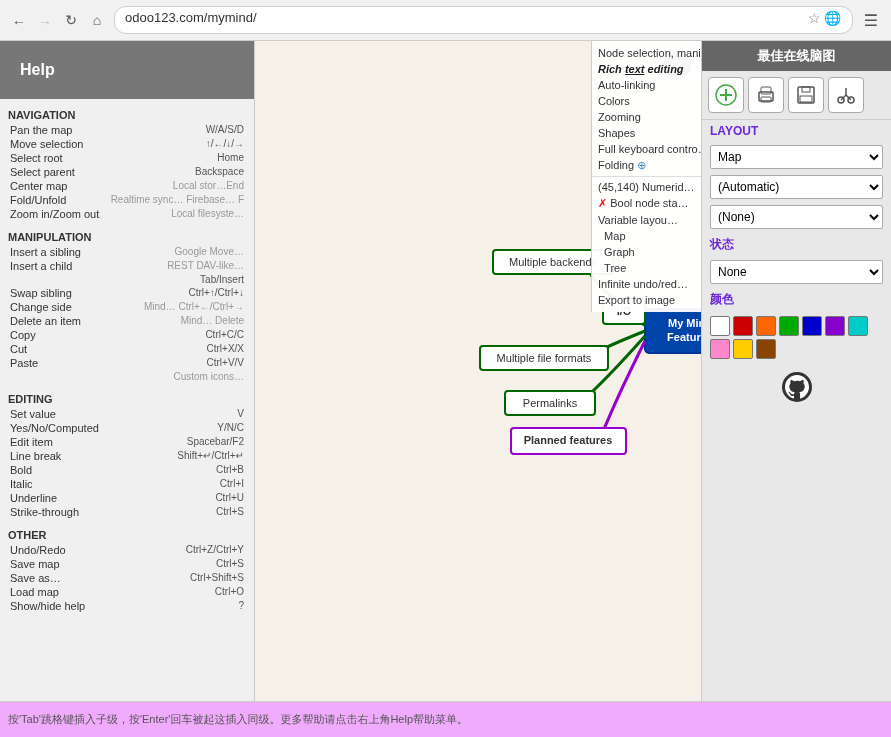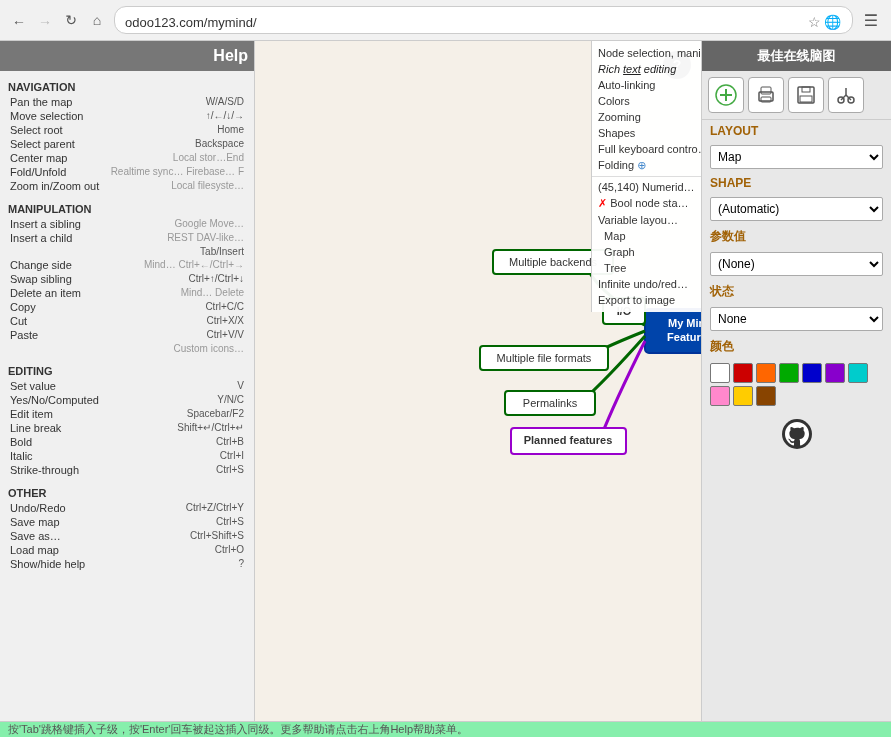--- a/index.html
+++ b/index.html
@@ -4,63 +4,63 @@
   <style>
     * { box-sizing: border-box; margin: 0; padding: 0; }
     body { width: 891px; height: 737px; font-family: Arial, sans-serif; font-size: 12px; overflow: hidden; display: flex; flex-direction: column; }
 
     
     .browser-chrome { background: #f1f1f1; border-bottom: 1px solid #ccc; }
     .browser-toolbar { display: flex; align-items: center; padding: 6px 8px; gap: 6px; background: #f1f1f1; }
     .nav-buttons { display: flex; gap: 4px; }
     .nav-btn { width: 22px; height: 22px; border: none; background: transparent; cursor: pointer; font-size: 14px; color: #555; display: flex; align-items: center; justify-content: center; border-radius: 50%; }
     .nav-btn.disabled { color: #bbb; cursor: default; }
-    .address-bar { flex: 1; display: flex; align-items: flex-end; background: white; border: 1px solid #ccc; border-radius: 12px; padding: 3px 10px; gap: 6px; height: 28px; }
+    .address-bar { flex: 1; display: flex; align-items: flex-start; background: white; border: 1px solid #ccc; border-radius: 12px; padding: 3px 10px; gap: 6px; height: 28px; }
     .address-text { flex: 1; font-size: 13px; color: #333; }
     .address-icons { display: flex; gap: 4px; }
     .addr-icon { font-size: 14px; color: #777; cursor: pointer; }
     .toolbar-icons { display: flex; gap: 4px; }
     .toolbar-icon { width: 24px; height: 24px; border: none; background: transparent; cursor: pointer; font-size: 16px; color: #555; display: flex; align-items: center; justify-content: center; }
 
     
     .main-content { display: flex; flex: 1; overflow: hidden; }
 
     
     .help-panel { width: 255px; background: #f0f0f0; overflow-y: auto; border-right: 1px solid #ccc; flex-shrink: 0; }
-    .help-title { background: #777; color: white; text-align: right; padding: 6px; font-size: 16px; font-weight: bold; }
+    .help-title { background: #777; color: white; text-align: left; padding: 20px; font-size: 16px; font-weight: bold; }
     .help-section { padding: 6px 10px 2px 8px; font-weight: bold; font-size: 11px; color: #333; margin-top: 4px; }
     .help-row { display: flex; justify-content: space-between; padding: 1px 10px; font-size: 11px; color: #333; }
     .help-row .action { color: #333; }
     .help-row .shortcut { color: #555; font-size: 10px; }
     .help-row .shortcut.gray { color: #999; }
 
     
     .mindmap-area { flex: 1; background: #f5f0e8; position: relative; overflow: hidden; }
     .help-circle { position: absolute; top: 10px; right: 10px; width: 28px; height: 28px; background: #555; border-radius: 50%; display: flex; align-items: center; justify-content: center; color: white; font-size: 14px; font-weight: bold; cursor: pointer; }
 
     
     .right-panel { width: 190px; background: #e8e8e8; border-left: 1px solid #ccc; flex-shrink: 0; overflow-y: auto; }
     .right-panel-title { background: #666; color: white; text-align: center; padding: 6px; font-size: 13px; font-weight: bold; }
     .toolbar-row { display: flex; align-items: center; padding: 6px; gap: 4px; border-bottom: 1px solid #ccc; }
     .tool-btn { width: 36px; height: 36px; background: white; border: 1px solid #aaa; border-radius: 4px; display: flex; align-items: center; justify-content: center; cursor: pointer; font-size: 18px; }
     .tool-btn.add { color: #4a4; }
-    .section-header { padding: 4px 8px; font-weight: bold; font-size: 12px; color: #a16207; }
+    .section-header { padding: 4px 8px; font-weight: bold; font-size: 12px; color: #6d28d9; }
     .select-row { padding: 3px 8px; }
     .select-row select { width: 100%; padding: 3px; border: 1px solid #aaa; background: white; font-size: 12px; border-radius: 2px; }
     .colors-row { display: flex; flex-wrap: wrap; gap: 3px; padding: 4px 8px; }
     .color-swatch { width: 20px; height: 20px; border: 1px solid #777; cursor: pointer; border-radius: 2px; }
     .github-icon { text-align: center; padding: 8px; }
 
     
-    .status-bar { background: #86efac; border-top: 1px solid #ccc; padding: 3px 8px; font-size: 11px; color: #555; height: 16px; display: flex; align-items: center; }
+    .status-bar { background: #f0abfc; border-top: 1px solid #ccc; padding: 3px 8px; font-size: 11px; color: #555; height: 36px; display: flex; align-items: center; }
 
     
     .mindmap-popup { position: absolute; right: 0; top: 0; width: 110px; background: rgba(255,255,255,0.95); border-left: 1px solid #ccc; font-size: 11px; padding: 4px 0; }
     .popup-item { padding: 2px 6px; color: #333; cursor: pointer; white-space: nowrap; }
-    .popup-item.bold { font-weight: normal; font-style: italic; color: #222; }
+    .popup-item.bold { font-weight: bold; font-style: italic; color: #222; }
     .popup-divider { height: 1px; background: #ddd; margin: 2px 0; }
   </style>
 </head>
 <body>
 
 <div class="browser-chrome">
   <div class="browser-toolbar">
     <div class="nav-buttons">
       <button class="nav-btn">←</button>
       <button class="nav-btn disabled">→</button>
@@ -122,28 +122,28 @@
       </div>
     <div class="help-row">
         <span class="action">Insert a child</span>
         <span class="shortcut gray">REST DAV-like…</span>
       </div>
     <div class="help-row">
         <span class="action"></span>
         <span class="shortcut">Tab/Insert</span>
       </div>
     <div class="help-row">
+        <span class="action">Swap sibling</span>
+        <span class="shortcut">Ctrl+↑/Ctrl+↓</span>
+      </div>
+    <div class="help-row">
         <span class="action">Change side</span>
         <span class="shortcut gray">Mind… Ctrl+←/Ctrl+→</span>
       </div>
     <div class="help-row">
-        <span class="action">Swap sibling</span>
-        <span class="shortcut">Ctrl+↑/Ctrl+↓</span>
-      </div>
-    <div class="help-row">
         <span class="action">Delete an item</span>
         <span class="shortcut gray">Mind… Delete</span>
       </div>
     <div class="help-row">
         <span class="action">Copy</span>
         <span class="shortcut">Ctrl+C/C</span>
       </div>
     <div class="help-row">
         <span class="action">Cut</span>
         <span class="shortcut">Ctrl+X/X</span>
@@ -174,20 +174,24 @@
         <span class="action">Line break</span>
         <span class="shortcut">Shift+↵/Ctrl+↵</span>
       </div>
     <div class="help-row">
         <span class="action">Bold</span>
         <span class="shortcut">Ctrl+B</span>
       </div>
     <div class="help-row">
         <span class="action">Italic</span>
         <span class="shortcut">Ctrl+I</span>
+      </div>
+    <div class="help-row">
+        <span class="action">Underline</span>
+        <span class="shortcut">Ctrl+U</span>
       </div>
     <div class="help-row">
         <span class="action">Strike-through</span>
         <span class="shortcut">Ctrl+S</span>
       </div>
 
     <div class="help-section">OTHER</div>
     <div class="help-row">
         <span class="action">Undo/Redo</span>
         <span class="shortcut">Ctrl+Z/Ctrl+Y</span>
@@ -314,30 +318,28 @@
 
     <div class="section-header">LAYOUT</div>
     <div class="select-row">
       <select>
         <option>Map</option>
         <option>Tree</option>
         <option>Graph</option>
       </select>
     </div>
 
-    <div class="section-header">SHAPE</div>
     <div class="select-row">
       <select>
         <option>(Automatic)</option>
         <option>Rectangle</option>
         <option>Ellipse</option>
       </select>
     </div>
 
-    <div class="section-header">参数值</div>
     <div class="select-row">
       <select>
         <option>(None)</option>
       </select>
     </div>
 
     <div class="section-header">状态</div>
     <div class="select-row">
       <select>
         <option>None</option>

